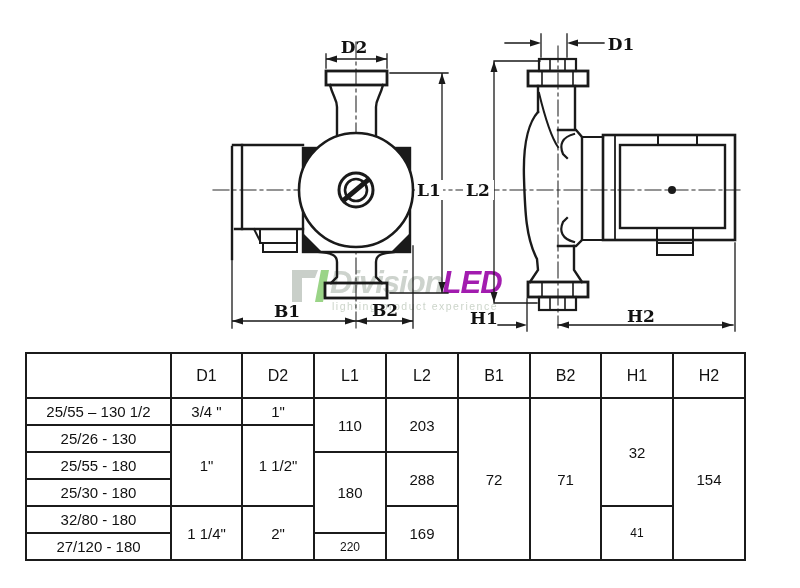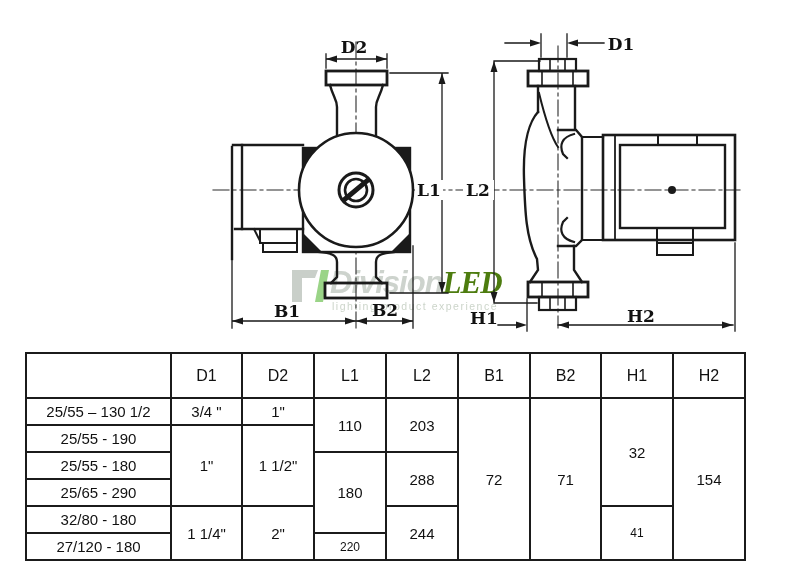--- a/index.html
+++ b/index.html
@@ -3,21 +3,21 @@
 <meta charset="utf-8">
 <style>
   html,body{margin:0;padding:0;background:#ffffff;}
   .page{position:relative;width:800px;height:588px;background:#fff;overflow:hidden;
         font-family:"Liberation Sans",sans-serif;}
   
   .wm{position:absolute;left:288px;top:264px;display:flex;align-items:flex-start;pointer-events:none;}
   .wm-text{font-family:"Liberation Sans",sans-serif;font-style:italic;font-weight:bold;
            font-size:31px;letter-spacing:-1px;line-height:38px;white-space:nowrap;}
   .wm-gray{color:#cdd3cd;}
-  .wm-green{color:#4d7c0f;font-family:Liberation Serif, serif;}
+  .wm-green{color:#a21caf;}
   .wm-tag{position:absolute;left:44px;top:36px;font-size:10.5px;font-style:normal;
           font-weight:normal;color:#ccd5ca;letter-spacing:1.5px;white-space:nowrap;}
   
   .drawing{position:absolute;left:0;top:0;}
   
   .dims{position:absolute;left:25px;top:352px;border-collapse:collapse;table-layout:fixed;}
   .dims th,.dims td{border:2px solid #1b1b1b;text-align:center;vertical-align:middle;
         font-family:"Liberation Sans",sans-serif;font-size:15px;font-weight:normal;
         color:#111;padding:0;background:#fff;}
   .dims th{height:43px;font-size:16px;}
@@ -200,37 +200,37 @@
       <td>3/4 "</td>
       <td>1"</td>
       <td rowspan="2">110</td>
       <td rowspan="2">203</td>
       <td rowspan="6">72</td>
       <td rowspan="6">71</td>
       <td rowspan="4">32</td>
       <td rowspan="6">154</td>
     </tr>
     <tr class="r">
-      <td>25/55 - 190</td>
+      <td>25/26 - 130</td>
       <td rowspan="3">1"</td>
       <td rowspan="3">1 1/2"</td>
     </tr>
     <tr class="r">
       <td>25/55 - 180</td>
       <td rowspan="3">180</td>
       <td rowspan="2">288</td>
     </tr>
     <tr class="r">
-      <td>25/65 - 290</td>
+      <td>25/30 - 180</td>
     </tr>
     <tr class="r">
       <td>32/80 - 180</td>
       <td rowspan="2">1 1/4"</td>
       <td rowspan="2">2"</td>
-      <td rowspan="2">244</td>
+      <td rowspan="2">169</td>
       <td rowspan="2" class="sm">41</td>
     </tr>
     <tr class="r">
       <td>27/120 - 180</td>
       <td class="sm">220</td>
     </tr>
   </tbody>
     </table>
 
 </div>

